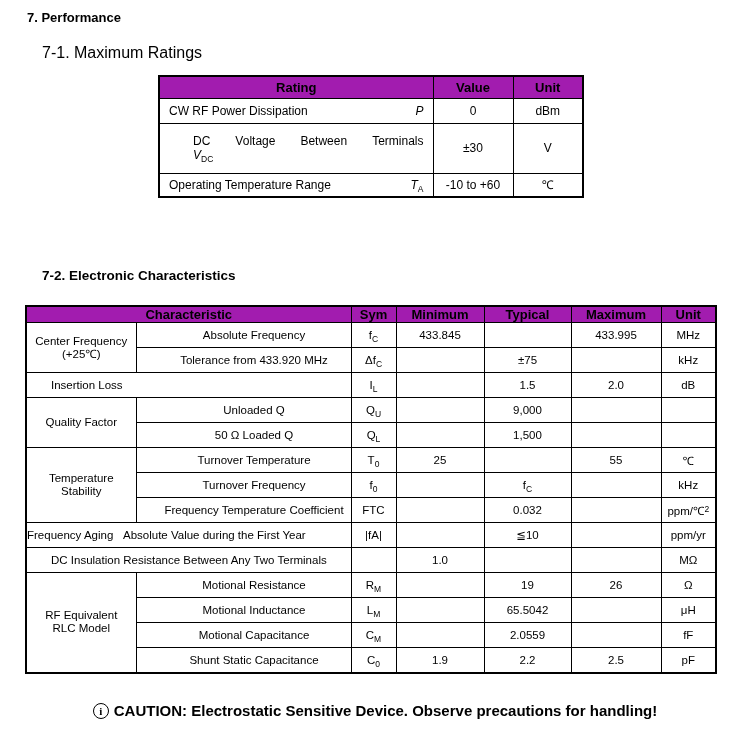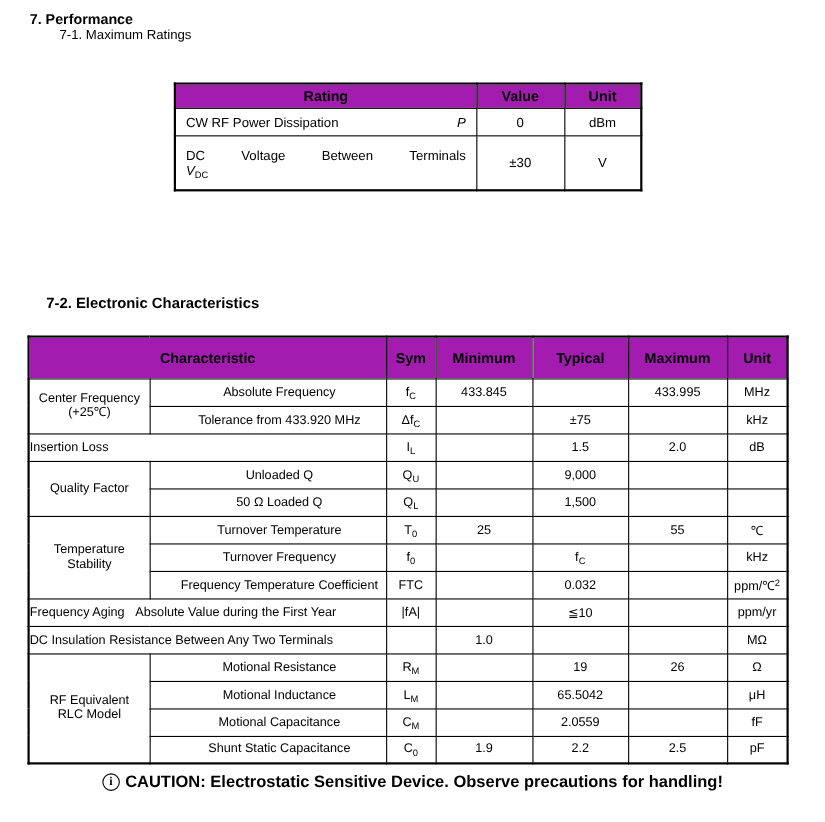--- a/index.html
+++ b/index.html
@@ -1,47 +1,47 @@
 <!DOCTYPE html>
 <html><head>
 <meta charset="utf-8">
 <style>
   html,body { margin:0; padding:0; background:#fff; }
   .page {
     position:relative; width:750px; height:747px; background:#ffffff;
     font-family:"Liberation Sans", sans-serif; color:#000;
   }
   .title { position:absolute; left:27px; top:10px; font-size:13px; font-weight:bold; }
-  .section-1 { position:absolute; left:42px; top:24px; font-size:12px;margin-left:12px; }
+  .section-1 { position:absolute; left:42px; top:44px; font-size:16px; }
   .section-2 { position:absolute; left:42px; top:268px; font-size:13.5px;font-weight:bold; }
 
   table { border-collapse:collapse; table-layout:fixed; }
   th, td { border:1px solid #000; padding:0; overflow:hidden; vertical-align:middle; }
   th { background:#a21caf; font-weight:bold; text-align:center; font-size:13px; }
 
   .t1 { position:absolute; left:158px; top:75px; width:424px; border:2px solid #000; }
   .t1 td { font-size:12px;margin-top:22px; }
   .t2 { position:absolute; left:25px; top:305px; width:690px; border:2px solid #000; }
   .t2 td { font-size:11.5px; }
 
   .c { text-align:center; }
   .h22{height:22px}.h25{height:25px}.h24{height:24px}.h50{height:50px}.h45{height:45px}
-  .h29{height:38px}.hr{height:25px}
+  .h29{height:16px}.hr{height:25px}
 
   
   .rline { display:flex; justify-content:space-between; align-items:center; padding:0 9px; height:100%; }
-  .two { display:flex; flex-direction:column; justify-content:space-evenly; height:100%; }
+  .two { display:flex; flex-direction:column; justify-content:space-evenly; height:100%;padding-left:24px; }
   .jwords { display:flex; justify-content:space-between; padding:0 9px; }
   .symline { padding:0 9px; }
   .it { font-style:italic; }
   .sub { font-size:8.5px; font-style:normal; position:relative; top:3px; }
 
   
   .lbl { padding-left:21px; text-align:center; }
-  .span-lbl { padding-left:0; text-align:left; }
+  .span-lbl { padding-left:24px; text-align:left; }
   .grp { text-align:center; line-height:13px; }
   .merged { display:flex; align-items:center; height:100%; }
   .merged .g { display:inline-block; width:96px; padding-left:0; flex:none; }
   .sup { font-size:8.5px; position:relative; top:-3px; }
 
   .caution { position:absolute; left:0; top:702px; width:750px; display:flex;
              justify-content:center; align-items:center; gap:5px;
              font-weight:bold; font-size:15px; }
   .info-icon { width:14px; height:14px; border:1.6px solid #000; border-radius:50%;
                display:inline-flex; align-items:center; justify-content:center;
@@ -88,20 +88,30 @@
             <span>Between</span>
             <span>Terminals</span>
           </div>
           <div class="symline">
             <span class="it">V</span><span class="sub">DC</span>
           </div>
         </div>
       </td>
       <td class="c">±30</td>
       <td class="c">V</td>
+    </tr>
+    <tr class="h24">
+      <td>
+        <div class="rline">
+          <span>Operating Temperature Range</span>
+          <span><span class="it">T</span><span class="sub">A</span></span>
+        </div>
+      </td>
+      <td class="c">-10 to +60</td>
+      <td class="c">℃</td>
     </tr>
   </tbody>
     </table>
 
   <table class="t2">
     <colgroup>
       <col style="width:110px">
         <col style="width:215px">
         <col style="width:45px">
       <col style="width:88px">

